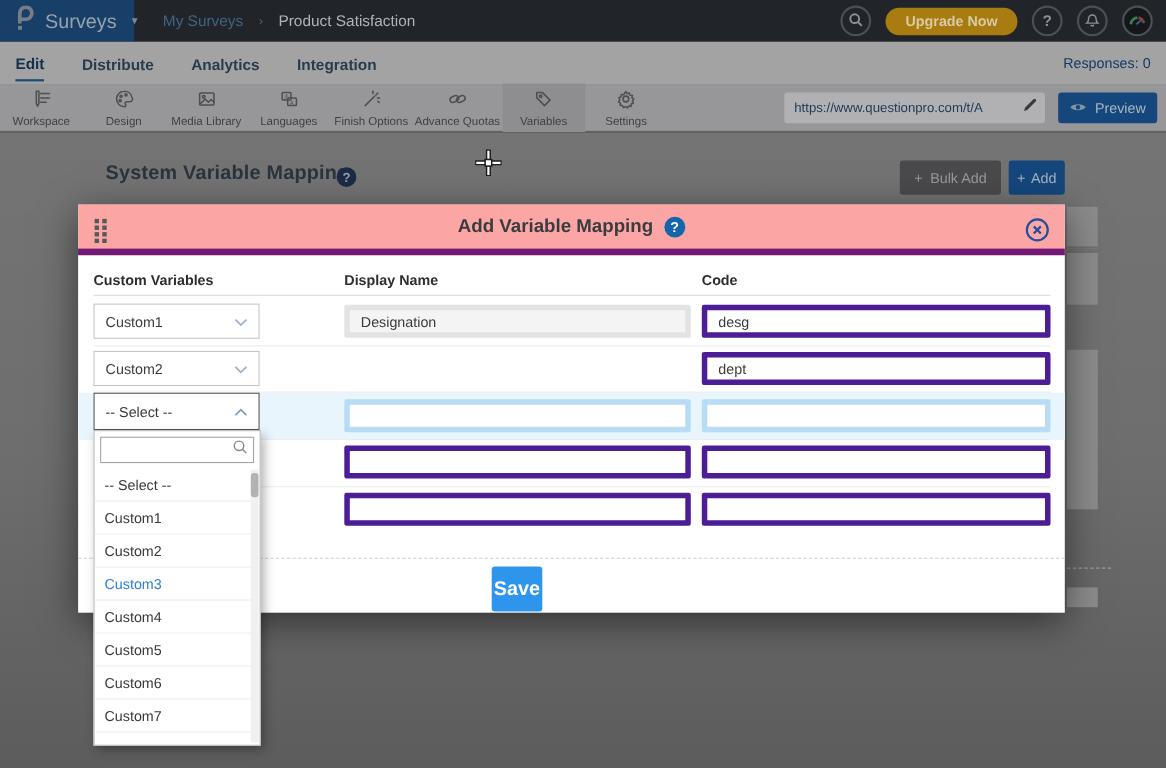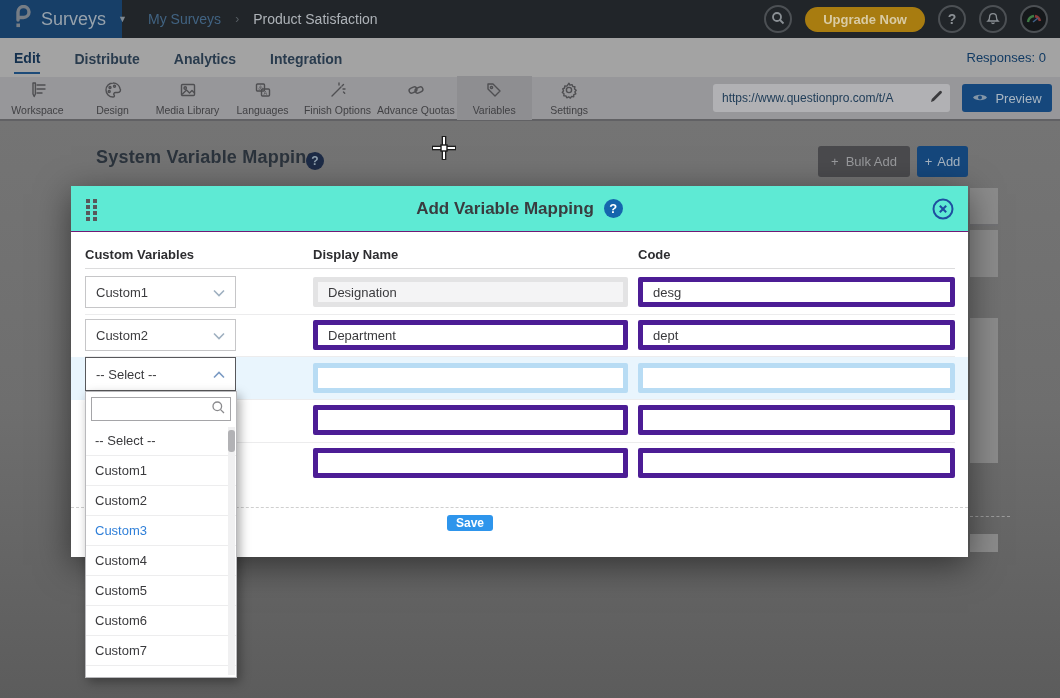--- a/index.html
+++ b/index.html
@@ -39,40 +39,40 @@
   .content { position:absolute; left:0; top:121px; width:1060px; height:577px; background:linear-gradient(#747474 0%, #6e6e6e 50%, #5c5c5c 100%); }
   .page-title { position:absolute; left:96px; top:147px; font-size:18px; font-weight:600; color:#2b333c; letter-spacing:.2px; }
   .page-help { position:absolute; left:306px; top:152px; width:18px; height:18px; border-radius:50%; background:#1d2b46; color:#8fa0ae; font-size:12px; font-weight:bold; display:flex; align-items:center; justify-content:center; }
   .bulk-btn { position:absolute; left:818px; top:146px; width:92px; height:31px; background:#4a4a4d; border:none; border-radius:3px; color:#98999c; font-size:13px; display:flex; align-items:center; justify-content:center; gap:7px; }
   .add-btn { position:absolute; left:917px; top:146px; width:51px; height:31px; background:#15477c; border:none; border-radius:3px; color:#a6b3c0; font-size:13px; display:flex; align-items:center; justify-content:center; gap:5px; }
   .rem { position:absolute; background:#8b8b8b; }
   .rem-dash { position:absolute; left:970px; top:516px; width:40px; border-top:1px dashed #9c9c9c; }
 
   
   .modal { position:absolute; left:71px; top:186px; width:897px; height:371px; background:#ffffff; box-shadow:0 8px 32px rgba(0,0,0,.5); z-index:10; }
-  .modal-header { position:relative; height:46px; background:#5eead4; border-bottom:1px solid #701a75; display:flex; align-items:center; justify-content:center; gap:10px; }
+  .modal-header { position:relative; height:46px; background:#fca5a5; border-bottom:6px solid #701a75; display:flex; align-items:center; justify-content:center; gap:10px; }
   .modal-title { font-size:17px; font-weight:bold; color:#393c3f; }
   .modal-help { width:19px; height:19px; border-radius:50%; background:#1565ad; color:#fff; font-size:13px; font-weight:bold; display:flex; align-items:center; justify-content:center; }
   .drag-handle { position:absolute; left:14px; top:12px; }
   .modal-close { position:absolute; right:14px; top:12px; width:22px; height:22px; background:transparent; border:none; padding:0; }
 
   .col-head { position:absolute; font-size:13px; font-weight:bold; color:#2d2d30; top:61px; }
   .head-rule { position:absolute; left:14px; width:870px; top:82px; border-top:1px solid #dcdcdd; }
   .row-sep { position:absolute; left:14px; width:870px; border-top:1px solid #ececed; }
   .row-highlight { position:absolute; left:0; top:171px; width:897px; height:43px; background:#e9f5fd; }
 
   .select-box { position:absolute; left:14px; width:151px; height:32px; background:#fff; border:1px solid #c6c6c8; display:flex; align-items:center; padding:0 10px; font-size:13px; color:#3c3c3f; }
   .select-box .chev { margin-left:auto; }
   .fld { position:absolute; height:30px; border:5px solid #4c1d95; border-radius:2px; font-size:13px; color:#3a3a3d; padding:0 10px; background:#fff; font-family:inherit; }
   .fld.col2 { left:242px; width:315px; }
   .fld.col3 { left:567px; width:317px; }
   .fld.readonly { background:#f4f4f5; border-color:#e3e3e4; }
   .fld.focusrow { border-color:#b8dcf4; }
   .modal-dash { position:absolute; left:0; top:321px; width:897px; border-top:1px dashed #cfcfcf; }
-  .save-btn { position:absolute; left:376px; top:329px; width:46px; height:16px; background:#2e95ec; border:none; border-radius:3px; color:#fff; font-size:12px; font-weight:600; }
+  .save-btn { position:absolute; left:376px; top:329px; width:46px; height:41px; background:#2e95ec; border:none; border-radius:3px; color:#fff; font-size:18px; font-weight:600; }
 
   
   .dd-select { position:absolute; left:85px; top:357px; width:151px; height:34px; background:#fff; border:1px solid #58585b; display:flex; align-items:center; padding:0 10px; font-size:13px; color:#3a3a3d; z-index:30; }
   .dd-select .chev { margin-left:auto; }
   .dd-panel { position:absolute; left:85px; top:391px; width:152px; height:287px; background:#fff; border:1px solid #b9b9bc; box-shadow:3px 4px 10px rgba(0,0,0,.35); z-index:30; }
   .dd-search-wrap { margin:5px; height:24px; border:1px solid #a5a5a8; display:flex; align-items:center; padding:0 4px 0 6px; }
   .dd-search { flex:1; border:none; outline:none; font-size:12px; width:100px; color:#3a3a3d; font-family:inherit; }
   .dd-list { position:relative; }
   .dd-opt { height:30px; line-height:29px; padding-left:9px; font-size:13px; color:#3a3a3d; border-bottom:1px solid #ededee; }
   .dd-opt.hl { color:#2f7fd8; }
@@ -289,21 +289,20 @@
     <input class="fld col2 readonly" style="top: 91px;" readonly="" value="Designation">
     <input class="fld col3" style="top: 91px;" value="desg">
     <div class="row-sep" style="top:128px;"></div>
 
     <div class="select-box" style="top:133px;">
       <span>Custom2</span>
       <span class="chev"><svg width="12" height="8" viewBox="0 0 12 8">
             <path d="M1 1.5 L6 6.5 L11 1.5" stroke="#9fb0c0" stroke-width="1.6" fill="none"></path>
           </svg></span>
     </div>
-    <input class="fld col2" style="top: 134px;" value="Department">
     <input class="fld col3" style="top: 134px;" value="dept">
     <div class="row-sep" style="top:170px;"></div>
 
     <input class="fld col2 focusrow" style="top: 177px;" value="">
     <input class="fld col3 focusrow" style="top: 177px;" value="">
     <div class="row-sep" style="top:213px;"></div>
 
     <input class="fld col2" style="top: 219px;" value="">
     <input class="fld col3" style="top: 219px;" value="">
     <div class="row-sep" style="top:256px;"></div>

